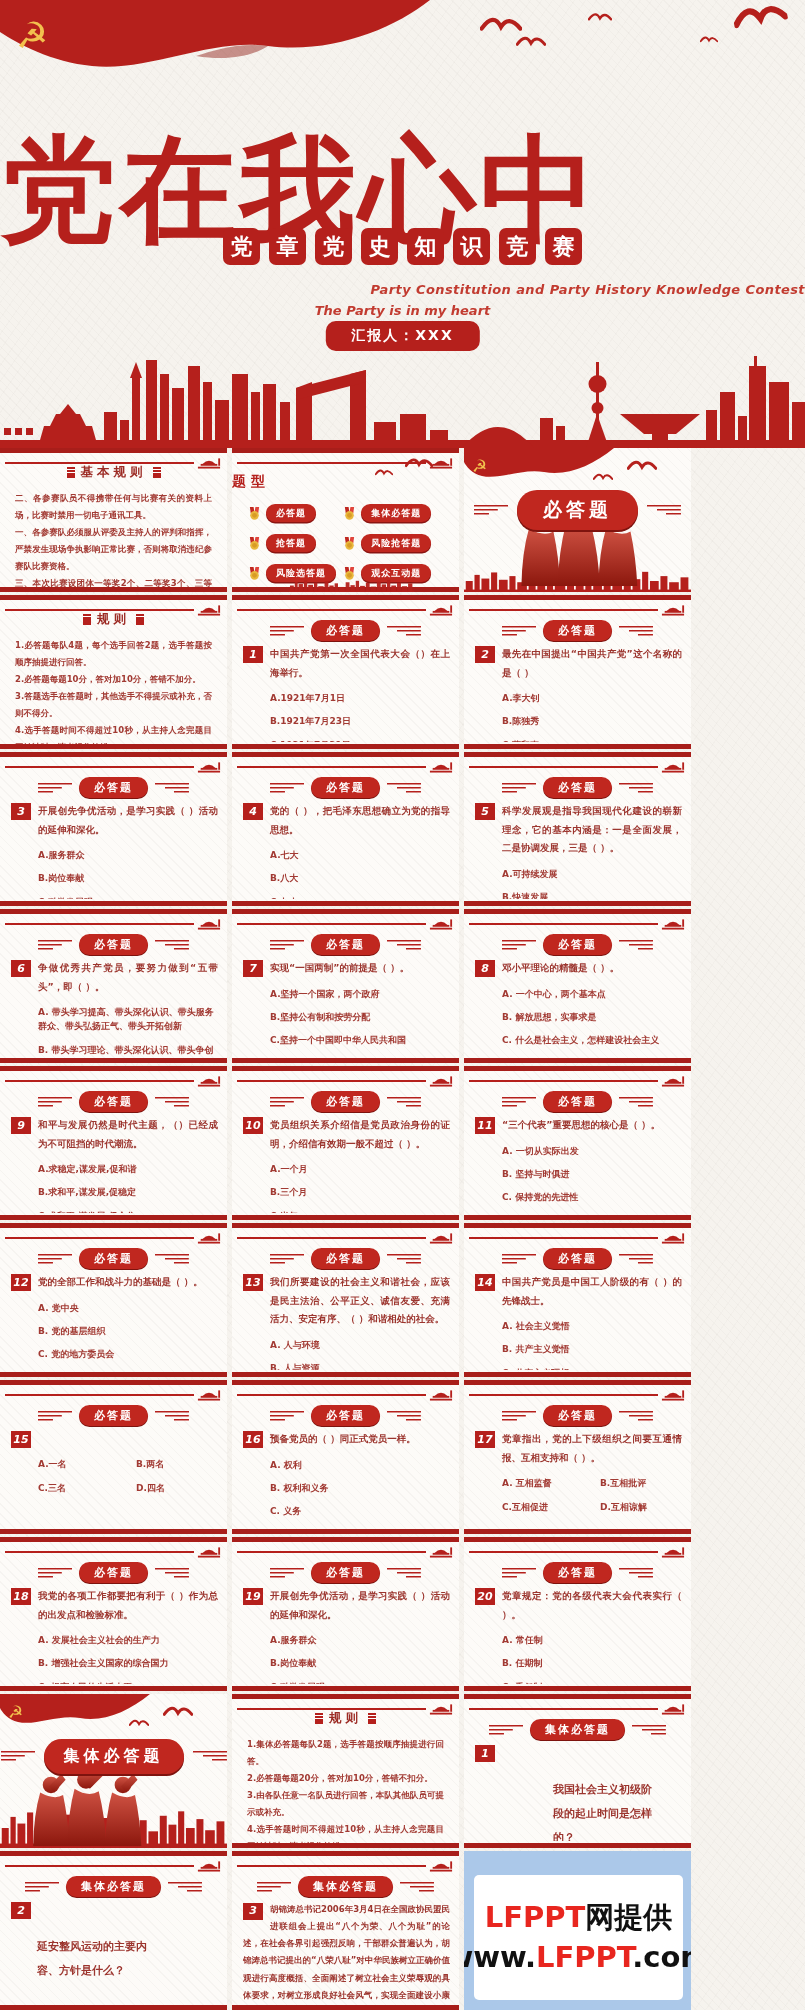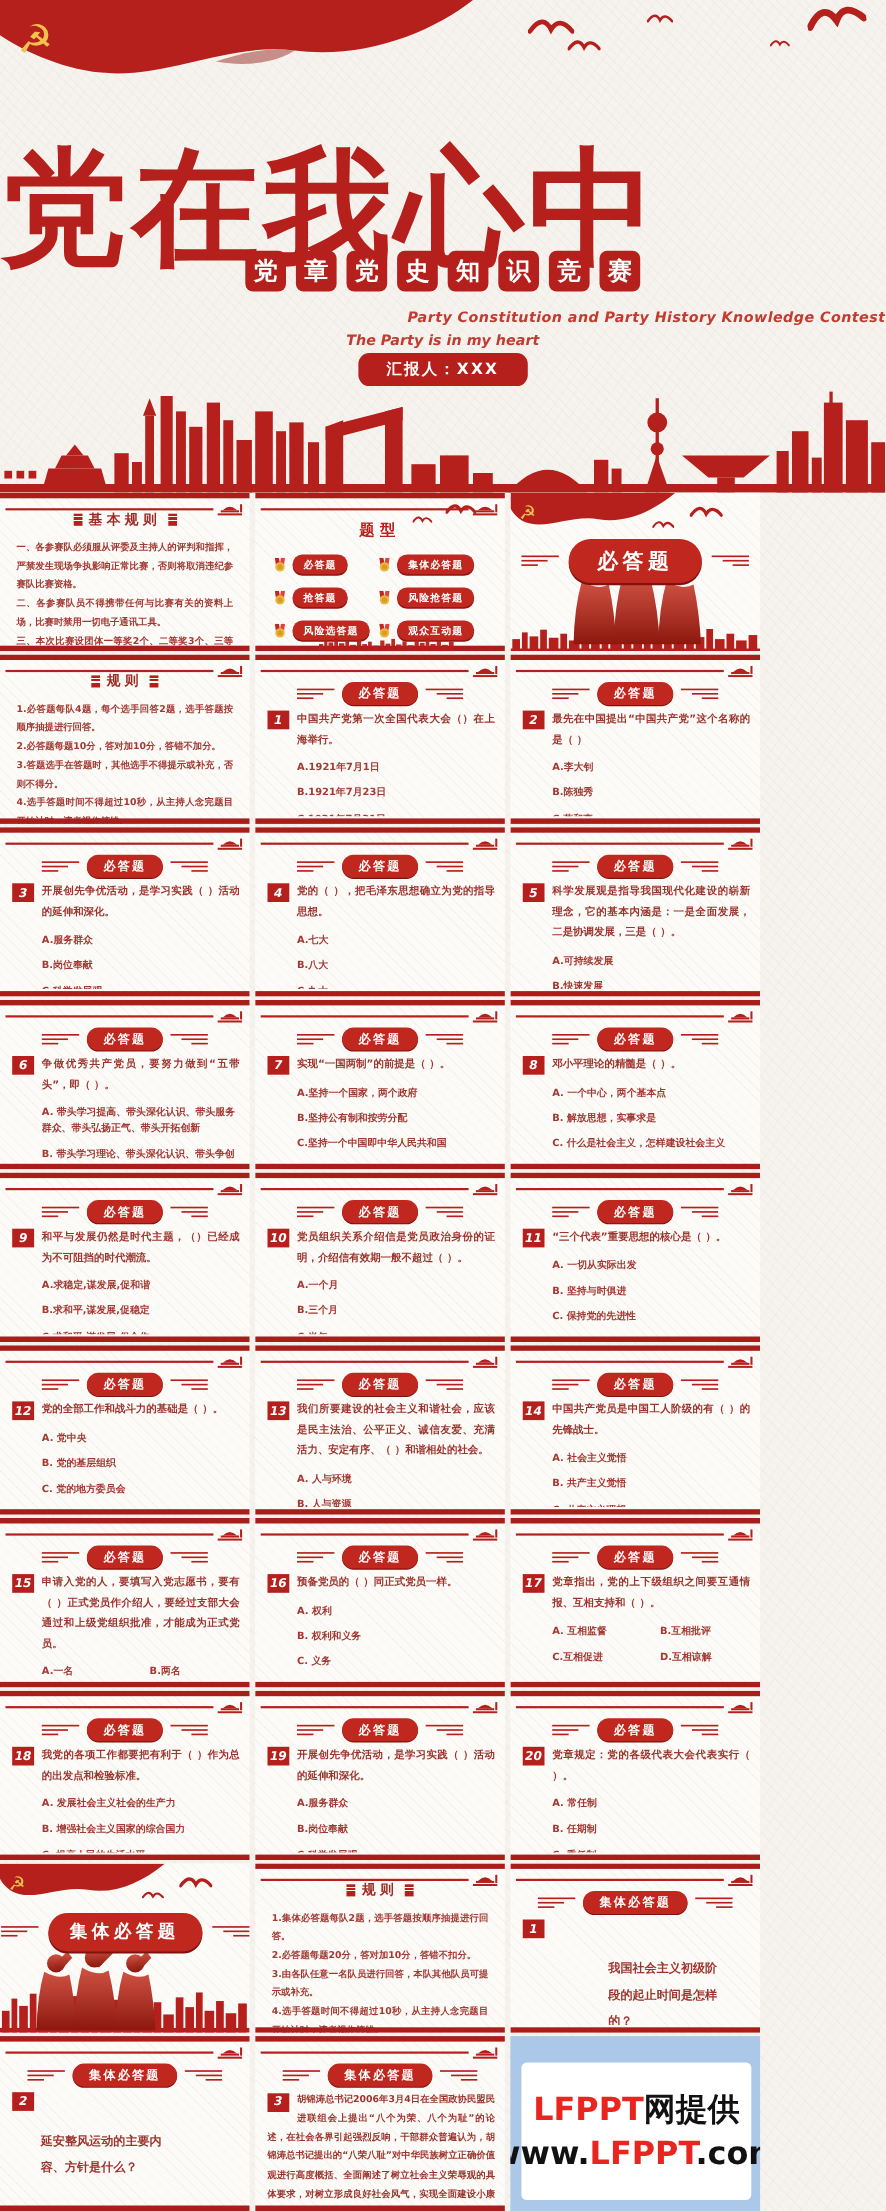--- a/index.html
+++ b/index.html
@@ -69,21 +69,21 @@
   .q-para{font-size:8.5px;color:#9c352e;font-weight:bold;line-height:2.02;text-align:justify;}
   .q-para .num{float:left;margin:2px 7px 0 0;}
   
   .r-title{margin-top:16px;display:flex;justify-content:center;align-items:center;gap:6px;
         font-size:12.5px;font-weight:bold;color:#9c2b24;letter-spacing:4px;}
   .seal{width:8px;height:11px;flex:none;background:linear-gradient(#b5201c 0 2px,#fff 2px 3px,
         #b5201c 3px 5.5px,#fff 5.5px 6.5px,#b5201c 6.5px 100%);}
   .r-lines{margin:9px 15px 0 15px;font-size:8.5px;color:#a23a33;font-weight:bold;
         line-height:2.0;text-align:justify;}
   
-  .t-title{margin-top:25px;text-align:center;font-size:14px;font-weight:bold;color:#b5201c;
+  .t-title{margin-top:25px;text-align:left;font-size:14px;font-weight:bold;color:#b5201c;
         letter-spacing:5px;font-family:Liberation Serif, serif;}
   .t-grid{margin:13px auto 0;width:86%;display:grid;grid-template-columns:1fr 1.12fr;
         gap:12px 6px;}
   .t-item{display:flex;align-items:center;gap:5px;}
   .medal{width:13px;height:13px;flex:none;}
   .t-pill{background:#c0271f;color:#fff;font-size:9px;font-weight:bold;padding:2.5px 10px;
         border-radius:9px;letter-spacing:1px;box-shadow:0 1.5px 0 #8c1512;white-space:nowrap;}
   .t-sky{position:absolute;bottom:0;left:25%;width:55%;height:13px;opacity:.95;}
   
   .sec-flag{position:absolute;top:0;left:0;width:150px;height:52px;}
@@ -214,22 +214,22 @@
               <rect x="23" y="1" width="2" height="8"></rect>
             </g>
           </svg>
         </div>
         <div class="r-title">
           <span class="seal"></span>
           <span>基本规则</span>
           <span class="seal"></span>
         </div>
         <div class="r-lines">
+          <div>二、各参赛队员不得携带任何与比赛有关的资料上场，比赛时禁用一切电子通讯工具。</div>
           <div>一、各参赛队必须服从评委及主持人的评判和指挥，严禁发生现场争执影响正常比赛，否则将取消违纪参赛队比赛资格。</div>
-          <div>二、各参赛队员不得携带任何与比赛有关的资料上场，比赛时禁用一切电子通讯工具。</div>
           <div>三、本次比赛设团体一等奖2个、二等奖3个、三等奖4个，如果得分出现相同不能区分获奖名次，则进行附加赛。</div>
         </div>
       </div>
       <div class="cell">
         <div class="bar top"></div>
         <div class="bar bot"></div>
         <div class="rule-row">
           <span class="rule-line"></span>
           <svg class="mini-logo" viewBox="0 0 26 12">
             <g fill="#b5201c">
@@ -870,21 +870,20 @@
           </svg>
         </div>
         <div class="badge-row">
           <span class="speed"></span>
           <span class="pill">必答题</span>
           <span class="speed r"></span>
         </div>
         <div class="content">
           <div class="q-row">
             <span class="num">15</span>
-            <div class="q-text">申请入党的人，要填写入党志愿书，要有（ ）正式党员作介绍人，要经过支部大会通过和上级党组织批准，才能成为正式党员。</div>
           </div>
           <div class="opts cols2">
             <div>A.一名</div>
             <div>B.两名</div>
             <div>C.三名</div>
             <div>D.四名</div>
           </div>
         </div>
       </div>
       <div class="cell">

